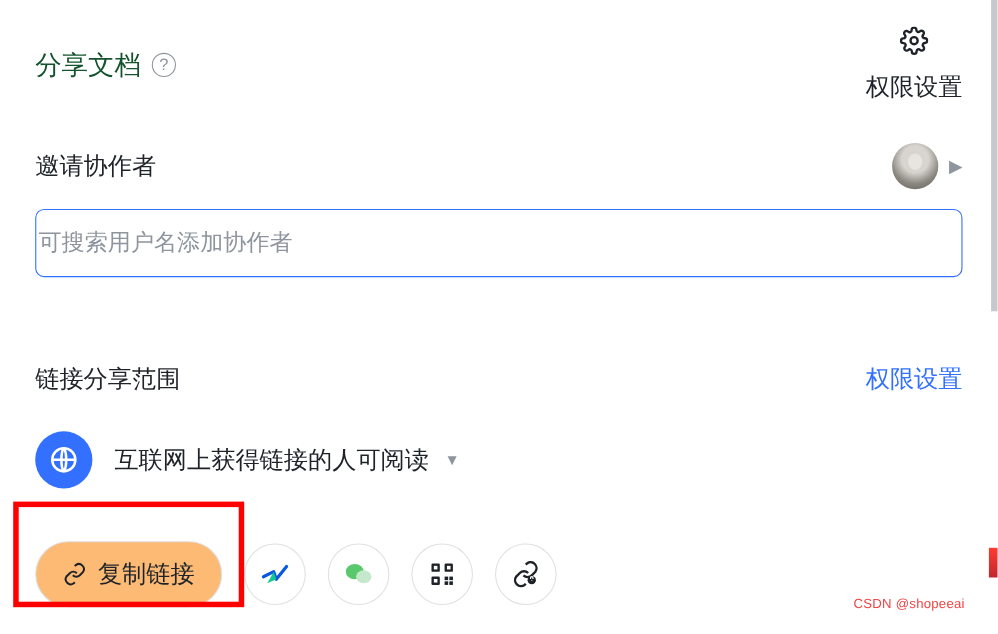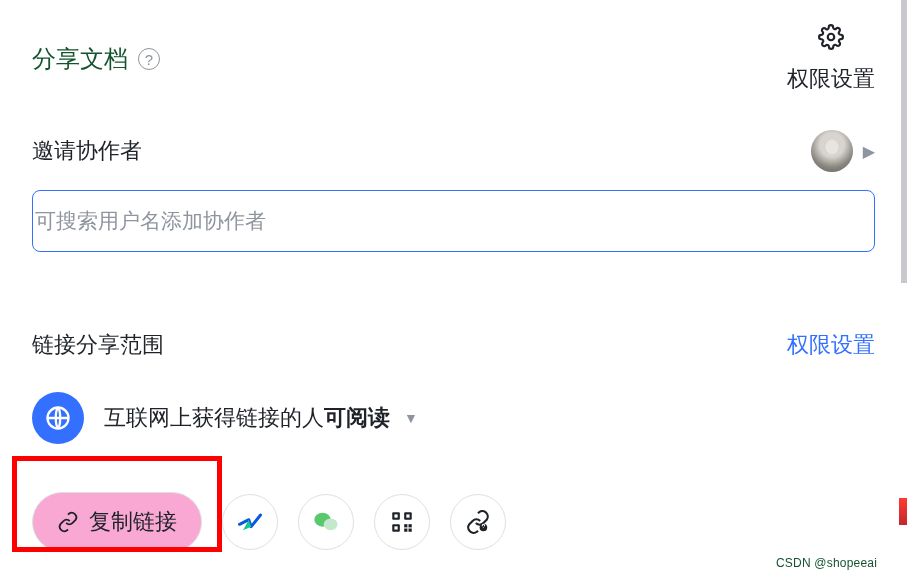--- a/index.html
+++ b/index.html
@@ -126,63 +126,63 @@
     }
     .globe-circle svg { width: 28px; height: 28px; stroke: #fff; fill: none; stroke-width: 2; }
     .scope-text {
       font-size: 22px;
       color: #1f2329;
       display: flex;
       align-items: center;
       gap: 14px;
       cursor: pointer;
     }
-    .scope-text .bold { font-weight: 700; }
+    .scope-text .bold { font-weight: 400; }
     .caret-down {
       color: #8f959e;
       font-size: 14px;
     }
     .bottom-bar {
       display: flex;
       align-items: center;
       gap: 20px;
     }
     .copy-btn {
       display: flex;
       align-items: center;
       gap: 10px;
       border: 1px solid #dee0e3;
       border-radius: 999px;
       padding: 14px 24px;
       font-size: 22px;
       color: #1f2329;
-      background: #f9a8d4;
+      background: #fdba74;
       cursor: pointer;
     }
     .copy-btn svg { width: 22px; height: 22px; stroke: #1f2329; fill: none; stroke-width: 2; }
     .circle-btn {
       width: 56px; height: 56px;
       border: 1px solid #dee0e3;
       border-radius: 50%;
       display: flex;
       align-items: center;
       justify-content: center;
       cursor: pointer;
       background: #fff;
     }
     .highlight-box {
       position: absolute;
       border: 5px solid #ff0000;
       pointer-events: none;
     }
     .watermark {
       position: absolute;
-      bottom: 6px;
+      bottom: 20px;
       right: 30px;
-      color: #14532d;
+      color: #ef4444;
       font-size: 12px;
       letter-spacing: 0.2px;
     }
     .scroll-edge {
       position: absolute;
       right: 0; top: 0;
       width: 6px; height: 283px;
       background: #c8c9cc;
     }
     .red-bar {

